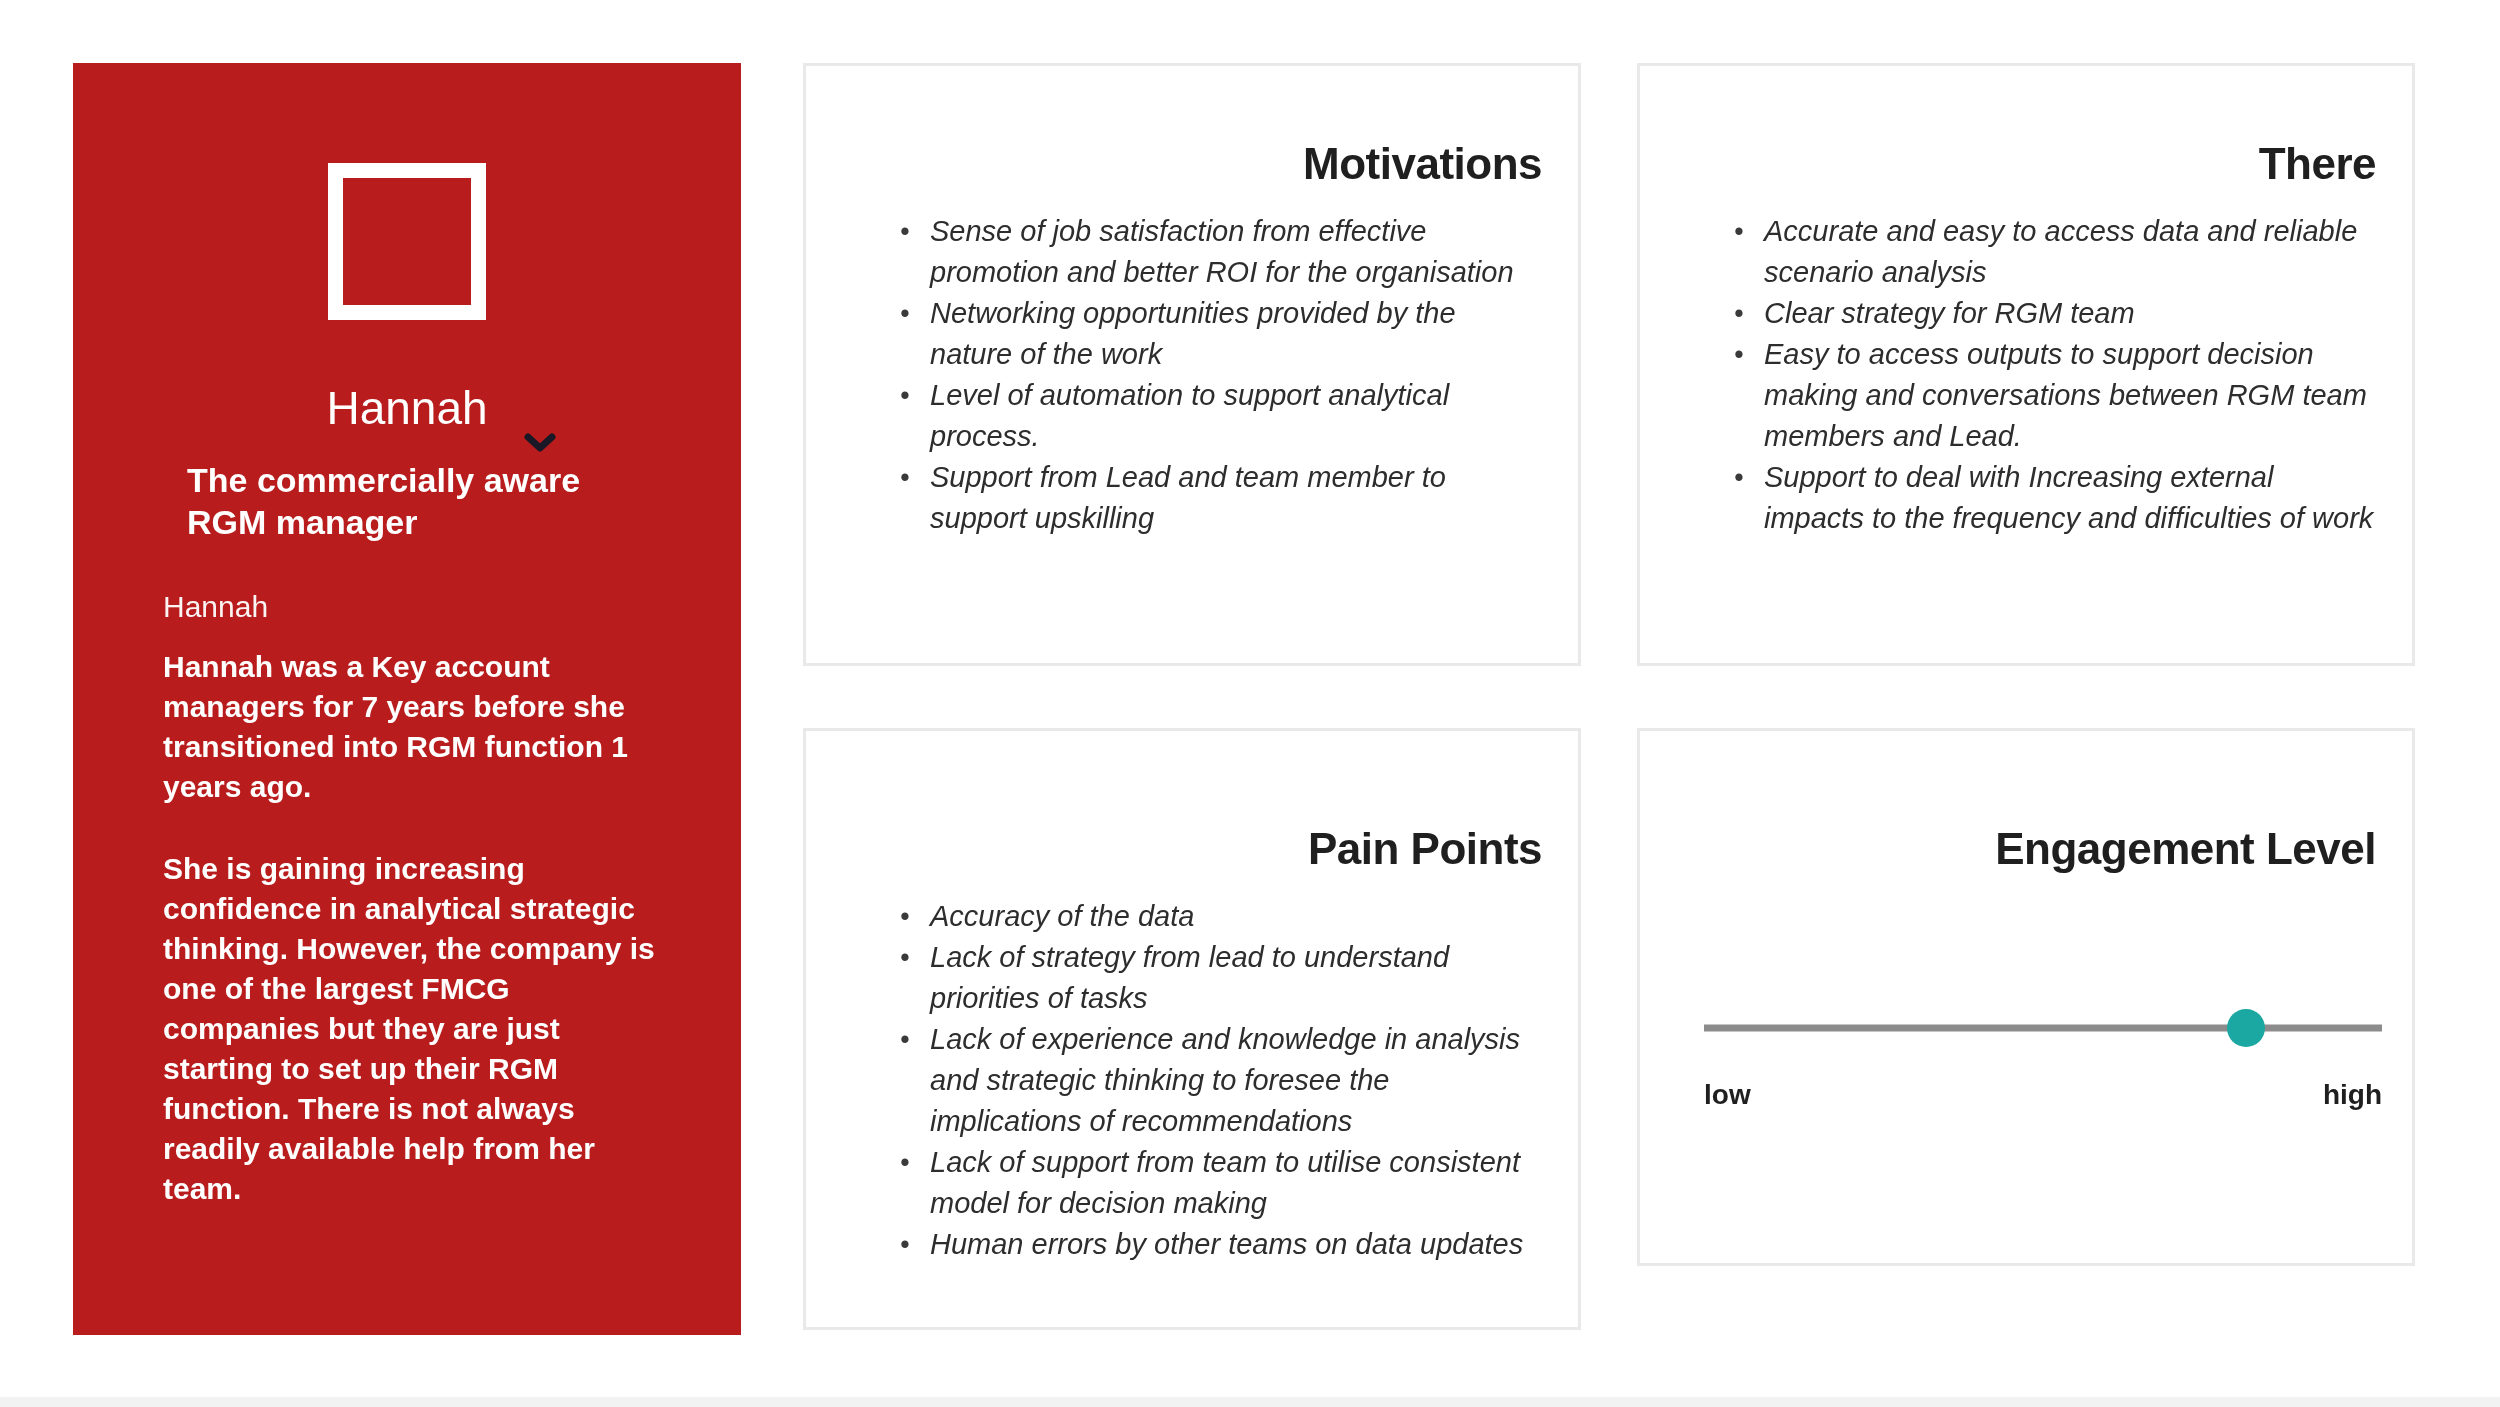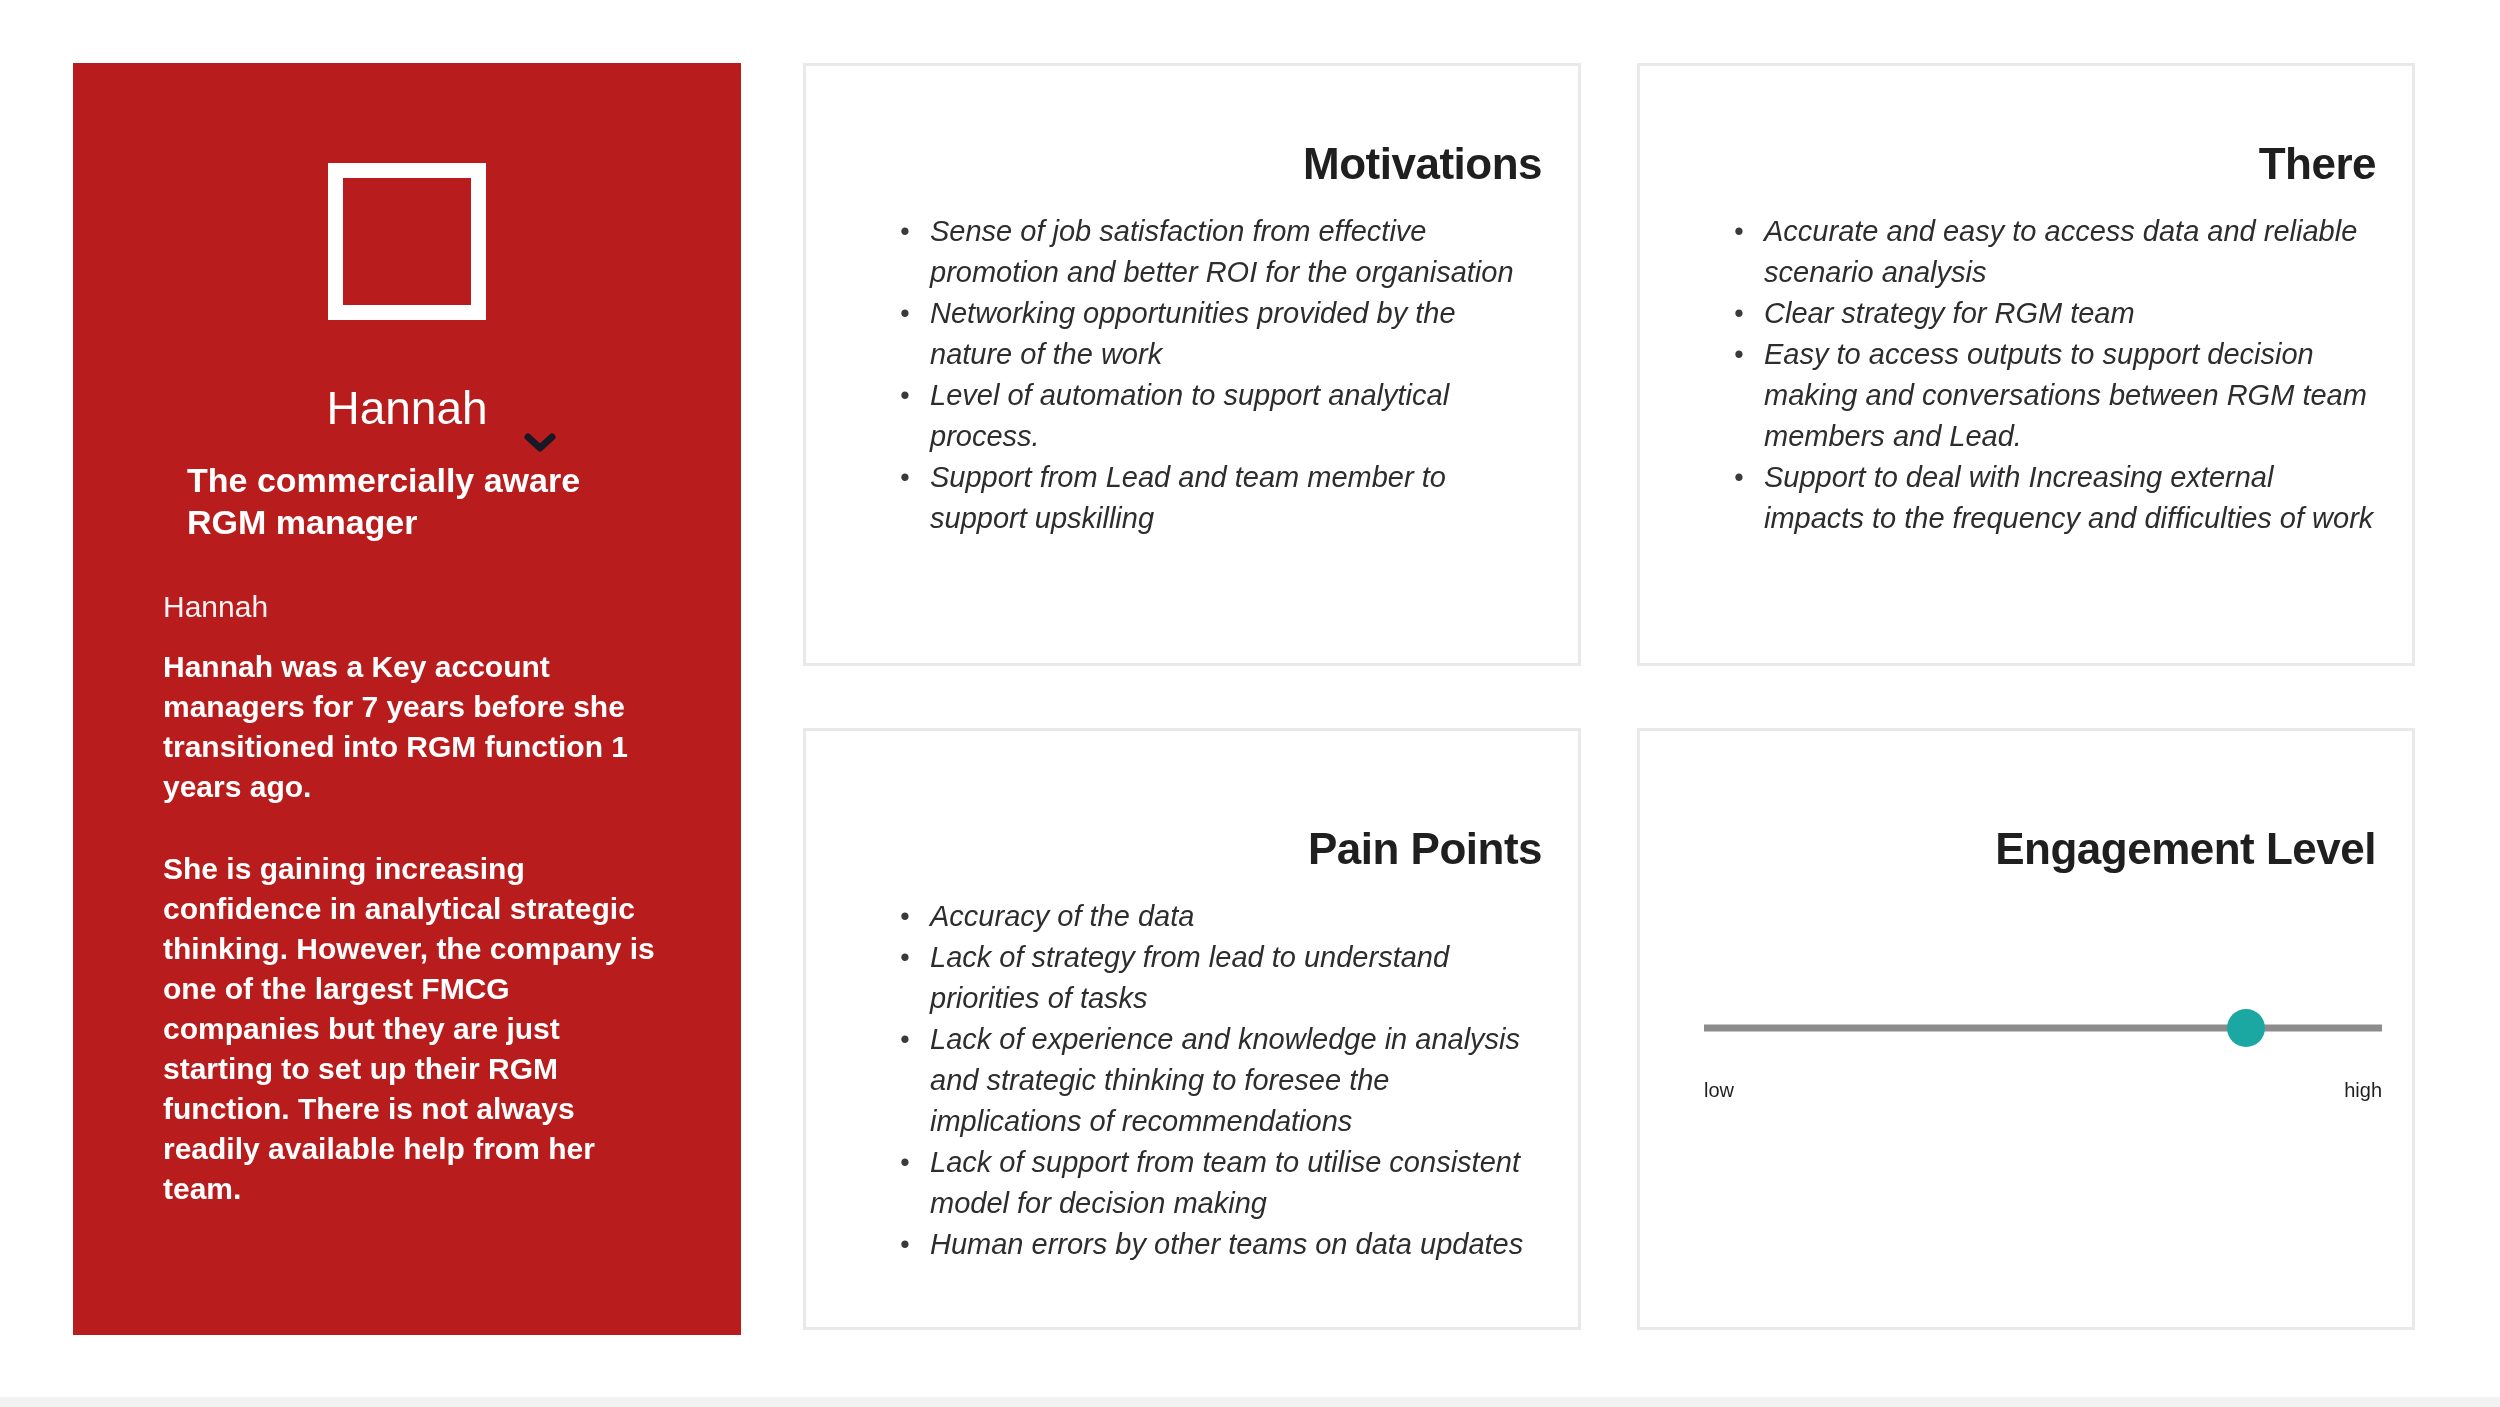--- a/index.html
+++ b/index.html
@@ -41,21 +41,21 @@
   .summary-text p { margin:0 0 42px 0; }
 
   
   .card {
     position:absolute; background:#ffffff; border:3px solid #e9e9e9;
     box-sizing:border-box;
   }
   .card-motivations { left:803px;  top:63px;  width:778px; height:603px; }
   .card-needs       { left:1637px; top:63px;  width:778px; height:603px; }
   .card-pain        { left:803px;  top:728px; width:778px; height:602px; }
-  .card-engagement  { left:1637px; top:728px; width:778px; height:602px; }
+  .card-engagement  { left:1637px; top:728px; width:778px; height:538px; }
 
   .card-inner { padding:72px 36px 0 64px; }
   .card-pain .card-inner, .card-engagement .card-inner { padding-top:92px; }
 
   .card h2 {
     margin:0 0 20px 0; font-size:44px; font-weight:700; color:#1f1f1f;
     line-height:1.2; letter-spacing:-0.5px;text-align:right;
   }
   .bullets {
     list-style:none; margin:0; padding:0;
@@ -74,21 +74,21 @@
   .slider-track {
     position:absolute; left:0; top:50%; transform:translateY(-50%);
     width:100%; height:7px; background:#8c8c8c; cursor:pointer;
   }
   .slider-knob {
     position:absolute; top:50%; transform:translateY(-50%);
     width:38px; height:38px; border-radius:50%; background:#1ca8a2; cursor:grab;
   }
   .slider-labels {
     display:flex; justify-content:space-between; width:678px; margin-top:32px;
-    font-size:20px; font-weight:400; color:#1f1f1f;
+    font-size:28px; font-weight:700; color:#1f1f1f;
   }
 
   .footer-strip {
     position:absolute; left:0; bottom:0; width:100%; height:10px; background:#f2f2f2;
   }
 </style>
 </head>
 <body>
 
 <div class="page">

